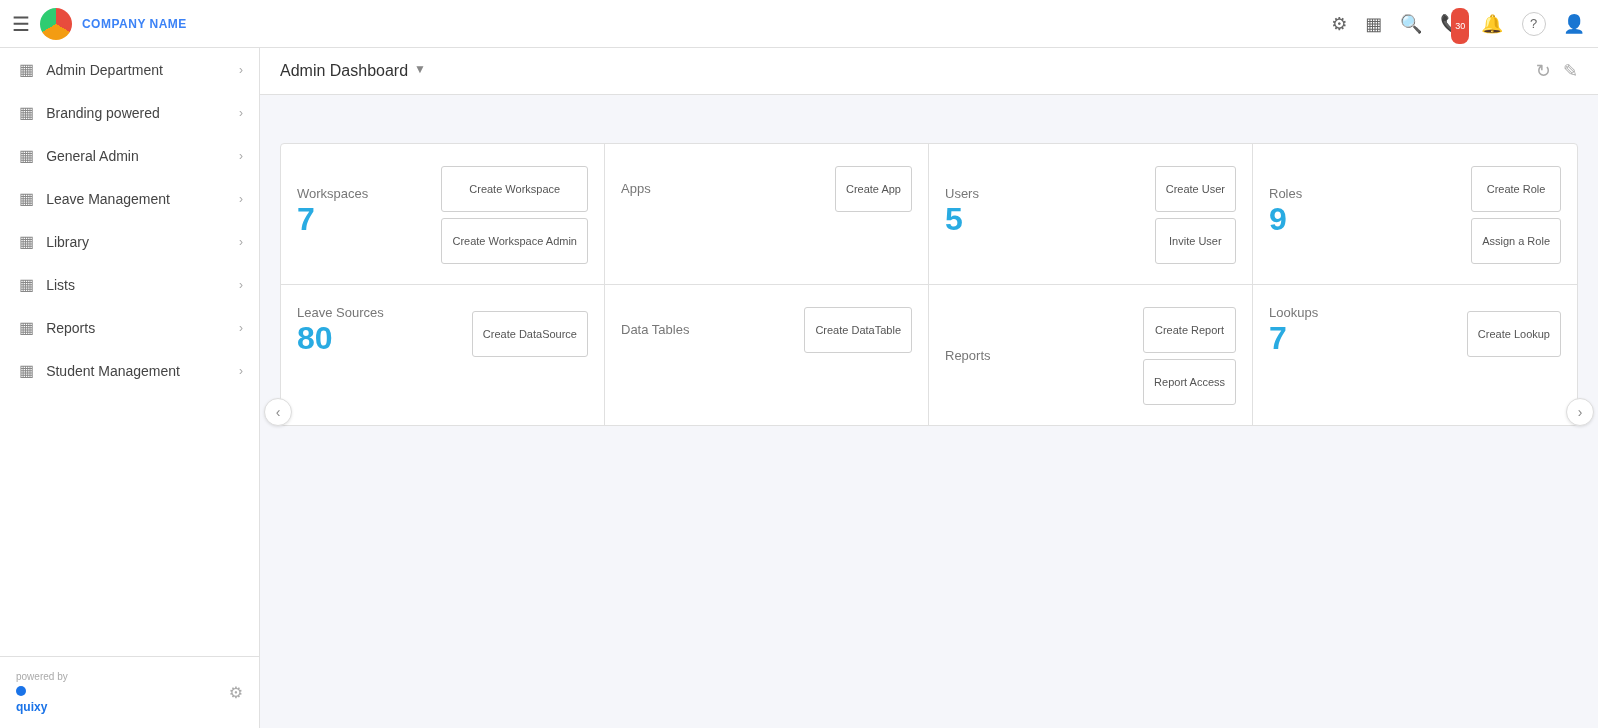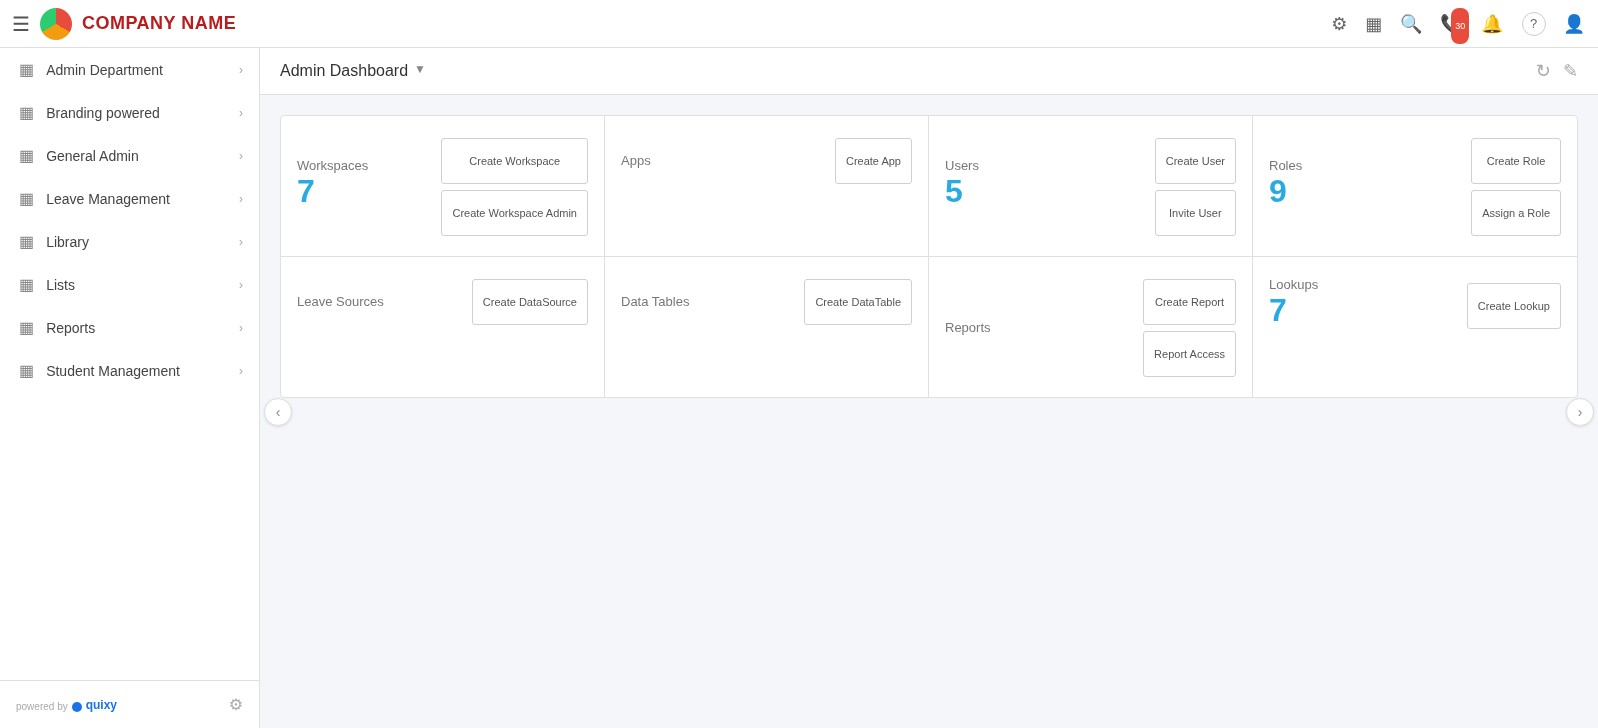--- a/index.html
+++ b/index.html
@@ -11,21 +11,21 @@
       background: #fff; height: 48px; padding: 0 12px;
       border-bottom: 1px solid #e0e0e0; z-index: 10;
     }
     .top-nav-left { display: flex; align-items: center; gap: 10px; }
     .hamburger { font-size: 20px; color: #555; cursor: pointer; }
     .logo-circle {
       width: 32px; height: 32px; border-radius: 50%;
       background: conic-gradient(#e84c3d 0deg 120deg, #f39c12 120deg 240deg, #2ecc71 240deg 360deg);
       display: flex; align-items: center; justify-content: center;
     }
-    .company-name { font-size: 18px; font-weight: 600; color: #b91c1c; letter-spacing: 0.5px; }
+    .company-name { font-size: 12px; font-weight: 600; color: #3b82f6; letter-spacing: 0.5px; }
     .top-nav-right { display: flex; align-items: center; gap: 18px; }
     .nav-icon { font-size: 18px; color: #666; cursor: pointer; position: relative; }
     .badge {
       position: absolute; top: -5px; right: -6px;
       background: #e74c3c; color: #fff; font-size: 9px;
       border-radius: 8px; padding: 13px 4px; min-width: 16px; text-align: center;
     }
 
     
     .main-layout { display: flex; flex: 1; overflow: hidden; }
@@ -40,21 +40,21 @@
       padding: 12px 16px; cursor: pointer; color: #444; font-size: 14px;
       border-left: 3px solid transparent;
     }
     .sidebar-item-left { display: flex; align-items: center; gap: 12px; }
     .sidebar-icon { font-size: 16px; color: #888; }
     .sidebar-chevron { font-size: 12px; color: #aaa; }
     .sidebar-footer {
       margin-top: auto; padding: 14px 16px; border-top: 1px solid #e0e0e0;
       display: flex; align-items: center; justify-content: space-between;
     }
-    .powered-by { font-size: 10px; color: #aaa; display: flex; align-items: flex-end; gap: 4px; }
+    .powered-by { font-size: 10px; color: #aaa; display: flex; align-items: flex-start; gap: 4px; flex-direction: column; }
     .quixy-logo { font-size: 12px; font-weight: 700; color: #1a73e8; }
     .quixy-dot { width: 10px; height: 10px; background: #1a73e8; border-radius: 50%; display: inline-block; }
 
     
     .content { flex: 1; display: flex; flex-direction: column; overflow: hidden; }
 
     
     .content-header {
       display: flex; align-items: center; justify-content: space-between;
       padding: 12px 20px; background: #fff; border-bottom: 1px solid #e0e0e0;
@@ -62,20 +62,21 @@
     .dashboard-title { display: flex; gap: 6px; font-size: 16px; color: #333; font-weight: 500; }
     .dropdown-arrow { font-size: 12px; color: #888; }
     .content-header-right { display: flex; gap: 12px; color: #aaa; font-size: 18px; }
 
     
     .dashboard-body { flex: 1; padding: 20px; overflow-y: auto; position: relative; }
     .cards-grid {
       display: grid; grid-template-columns: repeat(4, 1fr);
       gap: 0; background: #fff; border: 1px solid #e0e0e0; border-radius: 4px;
       margin-bottom: 20px;
+      margin-top: 28px;
     }
     .card {
       padding: 20px 16px; border-right: 1px solid #e0e0e0;
       border-bottom: 1px solid #e0e0e0; display: flex; flex-direction: column;
       align-items: flex-start; gap: 6px;
     }
     .card:nth-child(4n) { border-right: none; }
     .card:nth-child(n+5) { border-bottom: none; }
     .card-label { font-size: 13px; color: #777; font-weight: 500; }
     .card-number { font-size: 32px; font-weight: 600; color: #29abe2; margin-bottom: 4px; }
@@ -258,20 +259,21 @@
               <button class="card-btn">Create Role</button>
               <button class="card-btn">Assign a Role</button>
             </div>
           </div>
         </div>
 
         <div class="card">
           <div class="card-inner">
             <div class="card-content">
               <div class="card-label">Leave Sources</div>
+              <div class="card-number">80</div>
             </div>
             <div class="card-actions">
               <button class="card-btn">Create DataSource</button>
             </div>
           </div>
         </div>
 
         <div class="card">
           <div class="card-inner">
             <div class="card-content">

